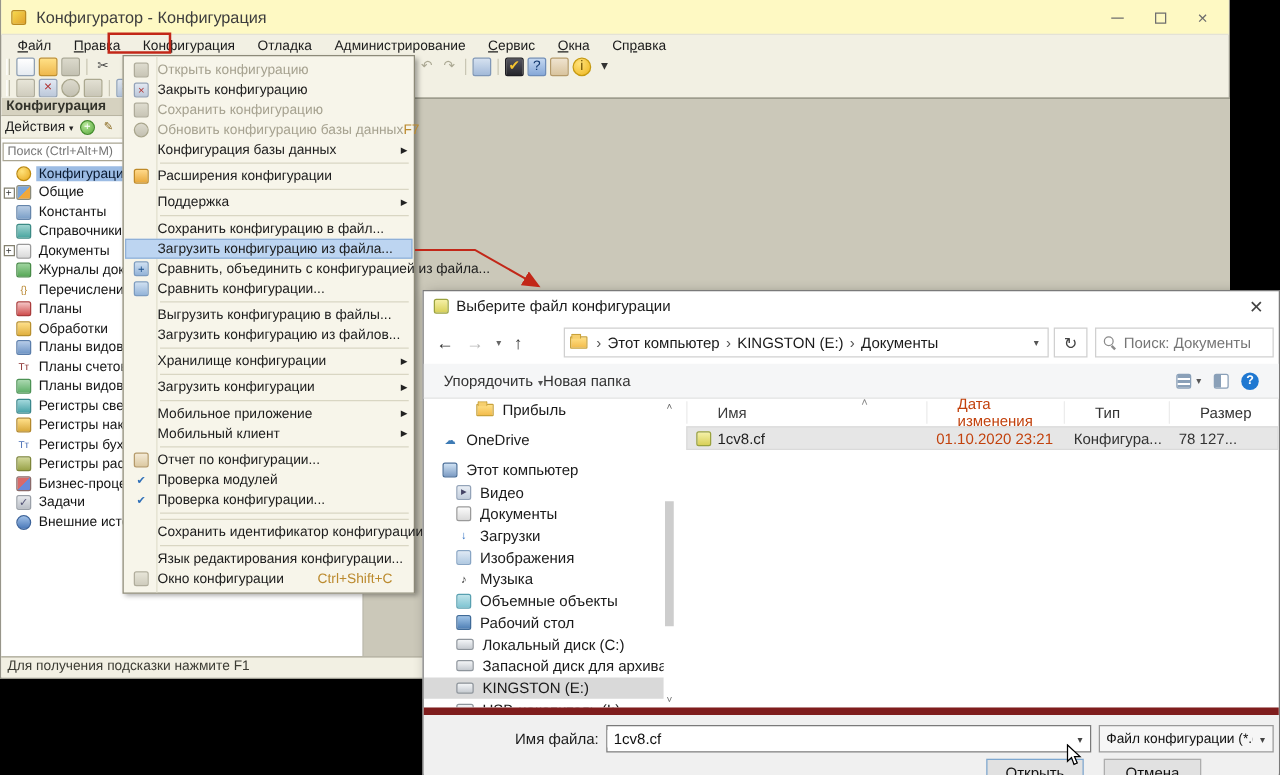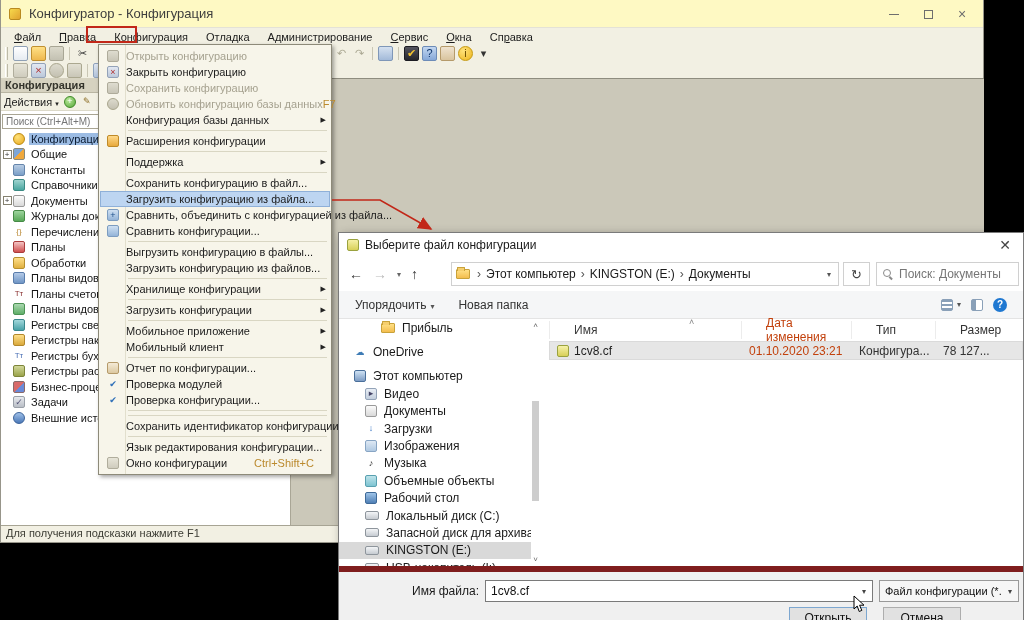--- a/index.html
+++ b/index.html
@@ -67,21 +67,21 @@
 .nav-dis{color:#b9b9b9}
 .nav-sm{font-size:8px;color:#666}
 #crumb-box{position:absolute;left:112px;top:29px;width:388px;height:24px;border:1px solid #d0d0d0;display:flex;align-items:center;font-size:12px;color:#1a1a1a;padding:0 4px;gap:2px}
 .crumb-sep{color:#555;padding:0 5px;font-size:12px}
 .crumb{white-space:nowrap}
 #crumb-caret{margin-left:auto;color:#555;font-size:8px;padding-right:3px}
 #refresh-btn{position:absolute;left:504px;top:29px;width:27px;height:24px;border:1px solid #d0d0d0;display:flex;align-items:center;justify-content:center;color:#444;font-size:13px}
 #search-box{position:absolute;left:537px;top:29px;width:143px;height:24px;border:1px solid #d0d0d0;display:flex;align-items:center;gap:5px;padding:0 6px}
 #search-box input{border:none;outline:none;width:100%;font-size:12px;color:#333;font-family:"Liberation Sans",sans-serif}
 #search-box input::placeholder{color:#767676}
-#dlg-toolbar{position:absolute;left:0;top:58px;width:100%;height:28px;background:#f5f6f7;border-bottom:1px solid #e4e4e4;display:flex;align-items:center;font-size:12px;color:#333;padding:0 16px;gap:24px}
+#dlg-toolbar{position:absolute;left:0;top:58px;width:100%;height:28px;background:#f5f6f7;border-bottom:1px solid #e4e4e4;display:flex;align-items:center;font-size:12px;color:#333;padding:0 16px;}
 #dlg-toolbar .right{margin-left:auto;display:flex;align-items:center;gap:10px}
 .tb-caret{font-size:8px;color:#555;margin-left:4px}
 #dlg-sidebar{position:absolute;left:0;top:86px;width:192px;height:247px;overflow:hidden}
 .sb-row{height:17.4px;display:flex;align-items:center;gap:7px;font-size:12px;color:#1a1a1a;white-space:nowrap}
 .sb-row.selected{background:#d9d9d9}
 .sb-gap{margin-top:7px}
 #sb-scroll{position:absolute;left:192px;top:86px;width:9px;height:247px}
 #sb-thumb{position:absolute;left:1px;top:82px;width:7px;height:100px;background:#cdcdcd}
 .sb-arrow{position:absolute;left:0;width:9px;text-align:center;font-size:8px;color:#666}
 #filelist{position:absolute;left:210px;top:86px;right:0;height:247px}

